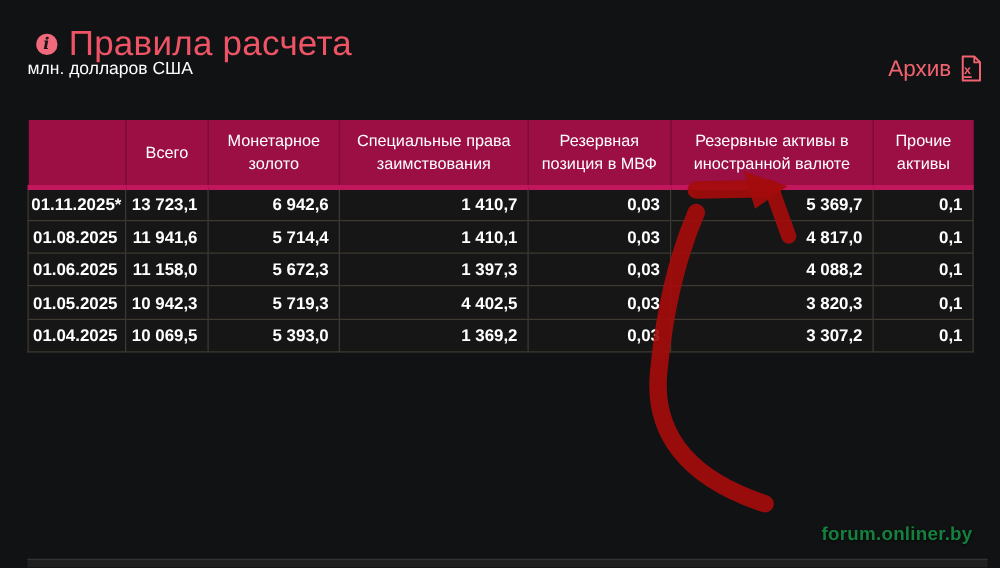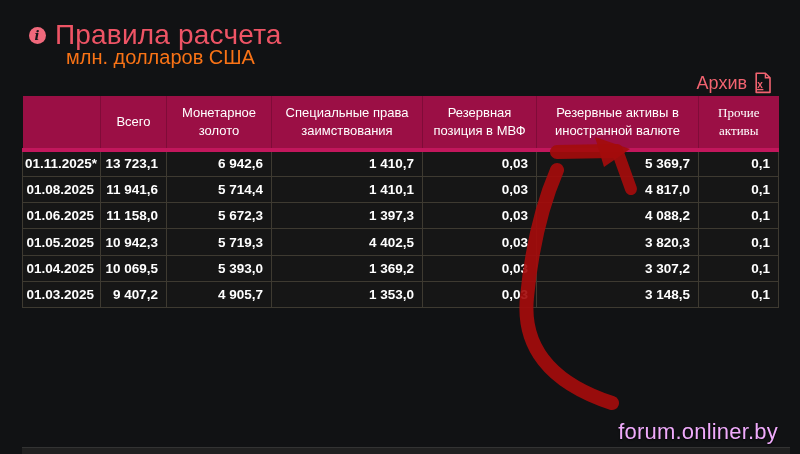--- a/index.html
+++ b/index.html
@@ -18,60 +18,60 @@
     background:#f0697c;color:#15161a;
     display:flex;align-items:center;justify-content:center;
     font-family:"DejaVu Serif",serif;font-style:italic;font-weight:bold;
     font-size:13px;line-height:1;padding-right:1px;box-sizing:border-box;
   }
   .page-title{
     color:#ee5465;font-size:28px;font-weight:400;letter-spacing:.2px;
   }
   .subtitle{
     position:absolute;left:22px;top:46px;
-    color:#f97316;font-size:20px;margin-left:44px;
+    color:#ffffff;font-size:14px;
   }
   .archive{
-    position:absolute;right:28px;top:44px;
+    position:absolute;right:14px;top:44px;
     display:flex;align-items:center;gap:7px;
-    color:#f26370;font-size:18px;cursor:pointer;margin-top:28px;
+    color:#f26370;font-size:18px;cursor:pointer;
   }
   .xls-icon svg{display:block;}
   
   .table-wrap{position:absolute;left:22px;top:96px;width:756px;}
   table{
     border-collapse:collapse;table-layout:fixed;width:756px;
     color:#ffffff;
   }
   thead th{
     background:#9b0f45;
     height:54px;
     font-size:13px;font-weight:400;line-height:1.35;
     text-align:center;vertical-align:middle;
     padding:2px 6px;box-sizing:border-box;
     border-right:1px solid #800b38;
     border-bottom:4px solid #c2175c;
   }
-  thead th:last-child{border-right:none;font-family:Liberation Serif, serif;}
+  thead th:last-child{border-right:none;}
   tbody td{
     background:#161616;
     height:26.3px;
     font-size:13.5px;font-weight:700;
     text-align:right;vertical-align:middle;
     padding:0 8px 0 2px;box-sizing:border-box;
     border:1px solid #3e3a31;
     white-space:nowrap;overflow:hidden;
   }
   tbody td.date{padding-right:6px;}
   
   .arrow-overlay{position:absolute;left:0;top:0;pointer-events:none;}
   
   .watermark{
     position:absolute;right:22px;top:419px;
-    color:#f0abfc;font-size:22px;font-weight:400;letter-spacing:.2px;
+    color:#15803d;font-size:15px;font-weight:700;letter-spacing:.2px;
     text-shadow:0 1px 2px rgba(0,0,0,.8);
   }
   .bottom-strip{
     position:absolute;left:22px;right:10px;bottom:0;height:6px;
     background:#202020;border-top:1px solid #333333;
   }
 </style>
 </head>
 <body>
 
@@ -155,29 +155,20 @@
         </tr>
         <tr>
           <td class="date">01.04.2025</td>
           <td class="num">10 069,5</td>
           <td class="num">5 393,0</td>
           <td class="num">1 369,2</td>
           <td class="num">0,03</td>
           <td class="num">3 307,2</td>
           <td class="num">0,1</td>
         </tr>
-        <tr>
-          <td class="date">01.03.2025</td>
-          <td class="num">9 407,2</td>
-          <td class="num">4 905,7</td>
-          <td class="num">1 353,0</td>
-          <td class="num">0,03</td>
-          <td class="num">3 148,5</td>
-          <td class="num">0,1</td>
-        </tr>
       </tbody>
   </table>
 </div>
 
 <svg class="arrow-overlay" width="800" height="454" viewBox="0 0 800 454">
   <g stroke="#a40c0c" fill="none" stroke-linecap="round" opacity="0.92">
     <path d="M612,403 C548,382 522,345 527,297 C531,255 539,212 557,170" stroke-width="14"></path>
     <path d="M557,152 L612,151" stroke-width="14"></path>
     <path d="M617,150 L631,189" stroke-width="12"></path>
   </g>

